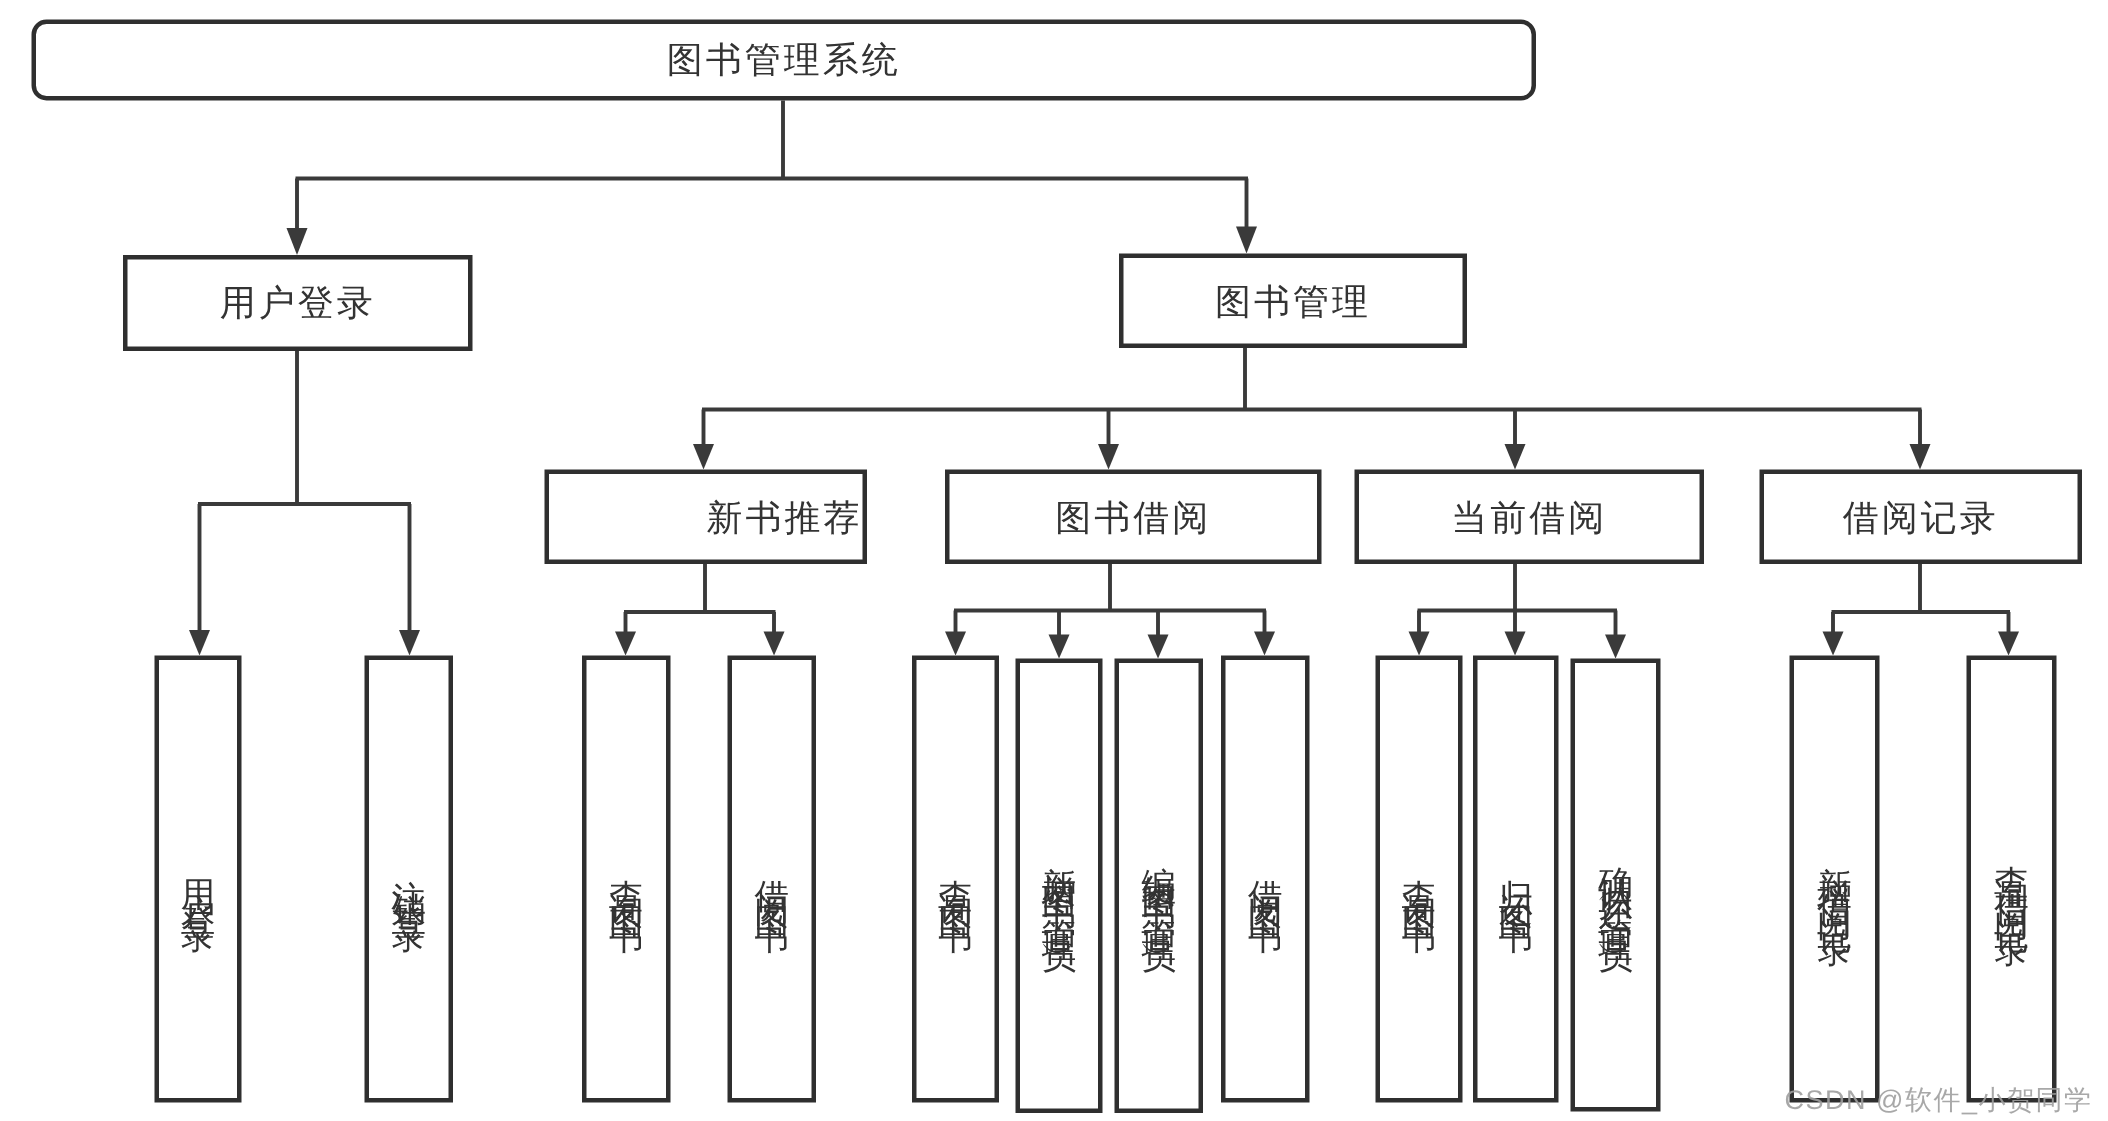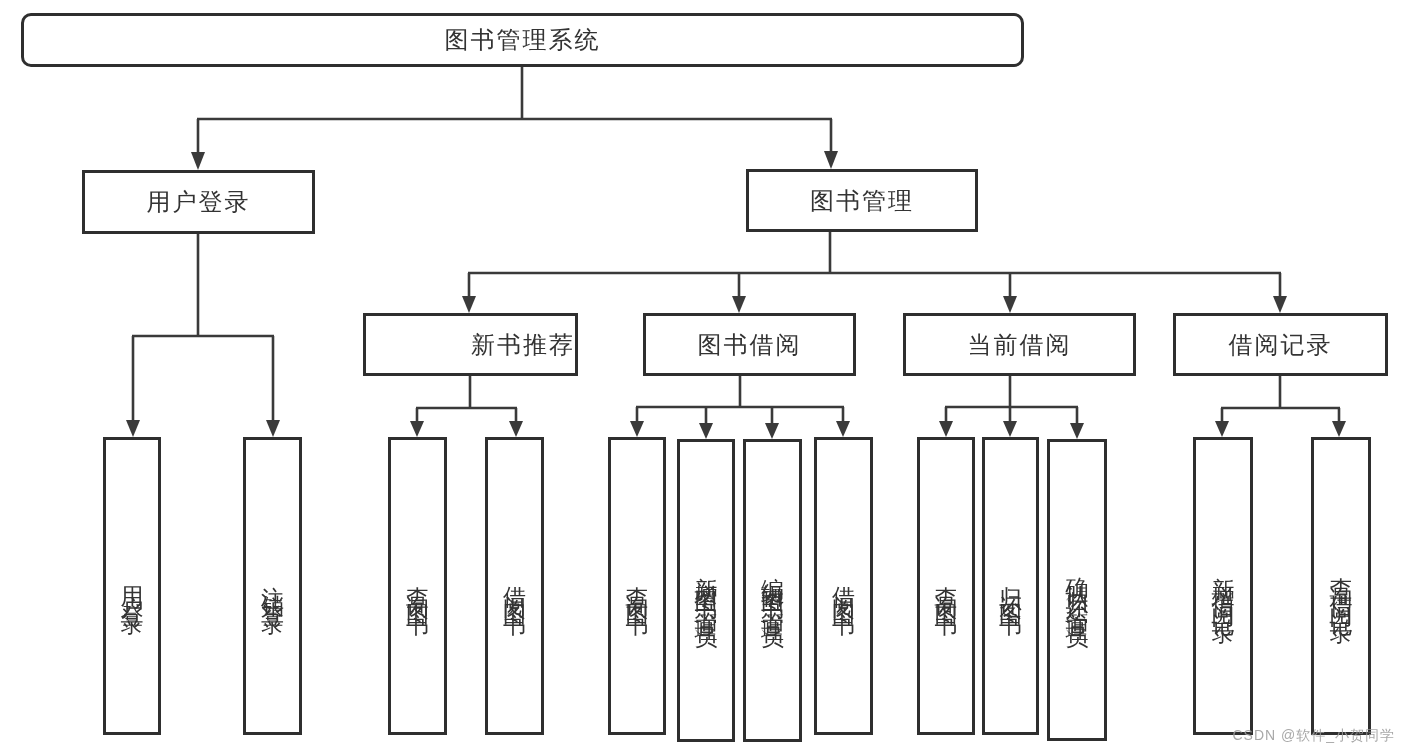--- a/index.html
+++ b/index.html
@@ -47,41 +47,41 @@
     color: #333333;
   }
   .vlabel.tight {
     letter-spacing: 7px;
   }
   
   .n-root        { left: 21px;   top: 13px;  width: 1003px; height: 54px; border-radius: 10px; }
   .n-user-login  { left: 82px;   top: 170px; width: 233px;  height: 64px; }
   .n-book-mgmt   { left: 713px;  top: 169px; width: 232px;  height: 63px; margin-left: 33px; }
   .n-new-rec     { left: 363px;  top: 313px; width: 215px;  height: 63px; justify-content: flex-end; }
-  .n-book-borrow { left: 643px;  top: 313px; width: 213px;  height: 63px; }
+  .n-book-borrow { left: 630px;  top: 313px; width: 251px;  height: 63px; }
   .n-cur-borrow  { left: 903px;  top: 313px; width: 233px;  height: 63px; }
   .n-borrow-rec  { left: 1173px; top: 313px; width: 215px;  height: 63px; }
   .l-login       { left: 103px;  top: 437px; width: 58px; height: 298px; }
   .l-logout      { left: 243px;  top: 437px; width: 59px; height: 298px; }
   .l-nbr-query   { left: 388px;  top: 437px; width: 59px; height: 298px; }
   .l-nbr-borrow  { left: 485px;  top: 437px; width: 59px; height: 298px; }
   .l-bb-query    { left: 608px;  top: 437px; width: 58px; height: 298px; }
   .l-bb-add      { left: 677px;  top: 439px; width: 58px; height: 303px; }
   .l-bb-edit     { left: 743px;  top: 439px; width: 59px; height: 303px; }
   .l-bb-borrow   { left: 814px;  top: 437px; width: 59px; height: 298px; }
   .l-cb-query    { left: 917px;  top: 437px; width: 58px; height: 298px; }
   .l-cb-return   { left: 982px;  top: 437px; width: 57px; height: 298px; }
   .l-cb-confirm  { left: 1047px; top: 439px; width: 60px; height: 302px; }
   .l-br-add      { left: 1193px; top: 437px; width: 60px; height: 298px; }
   .l-br-query    { left: 1311px; top: 437px; width: 60px; height: 298px; }
   #watermark {
     position: absolute;
     right: 10px;
     bottom: 2px;
-    font-size: 14px;
+    font-size: 18px;
     letter-spacing: 1px;
     color: rgba(158, 158, 158, 0.9);
     white-space: nowrap;
     z-index: 5;
   }
 </style>
 </head>
 <body>
 
 <div id="stage">

